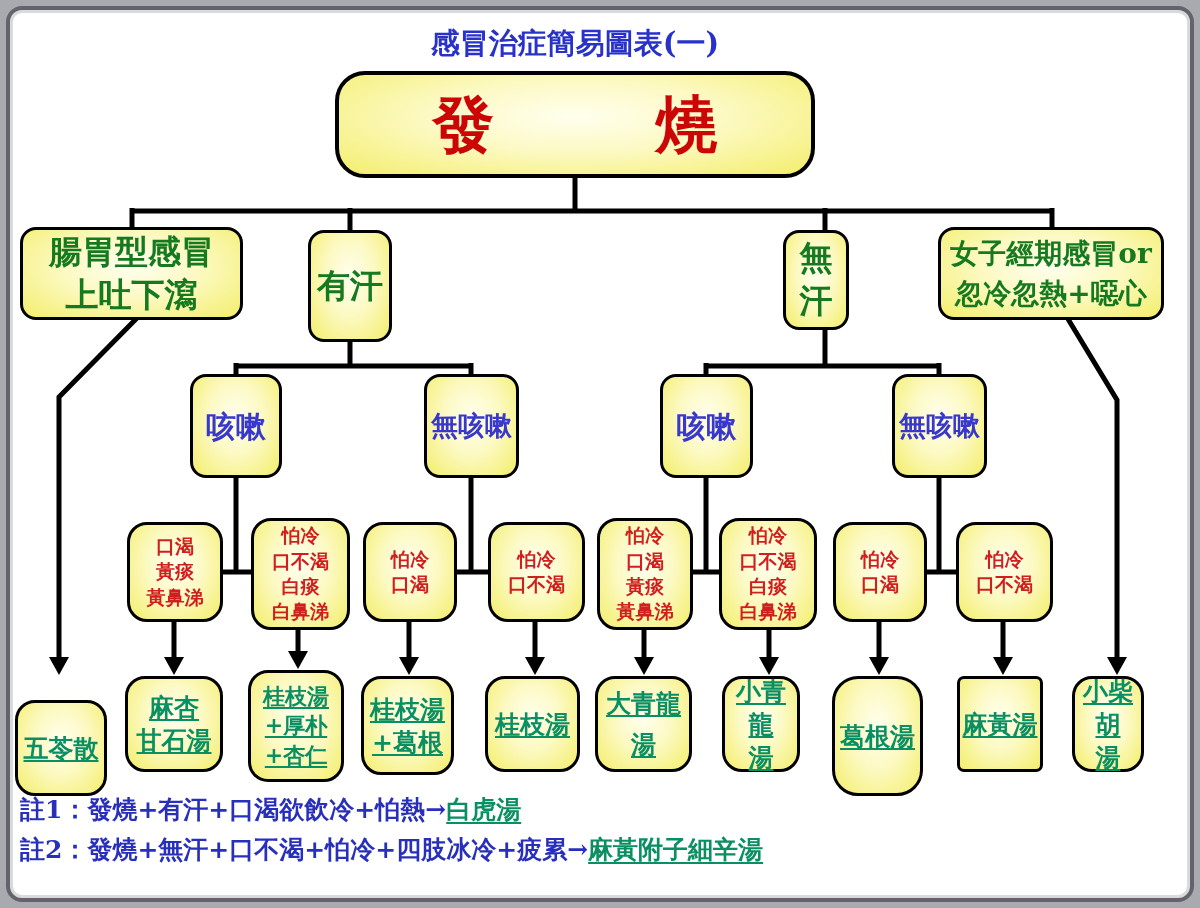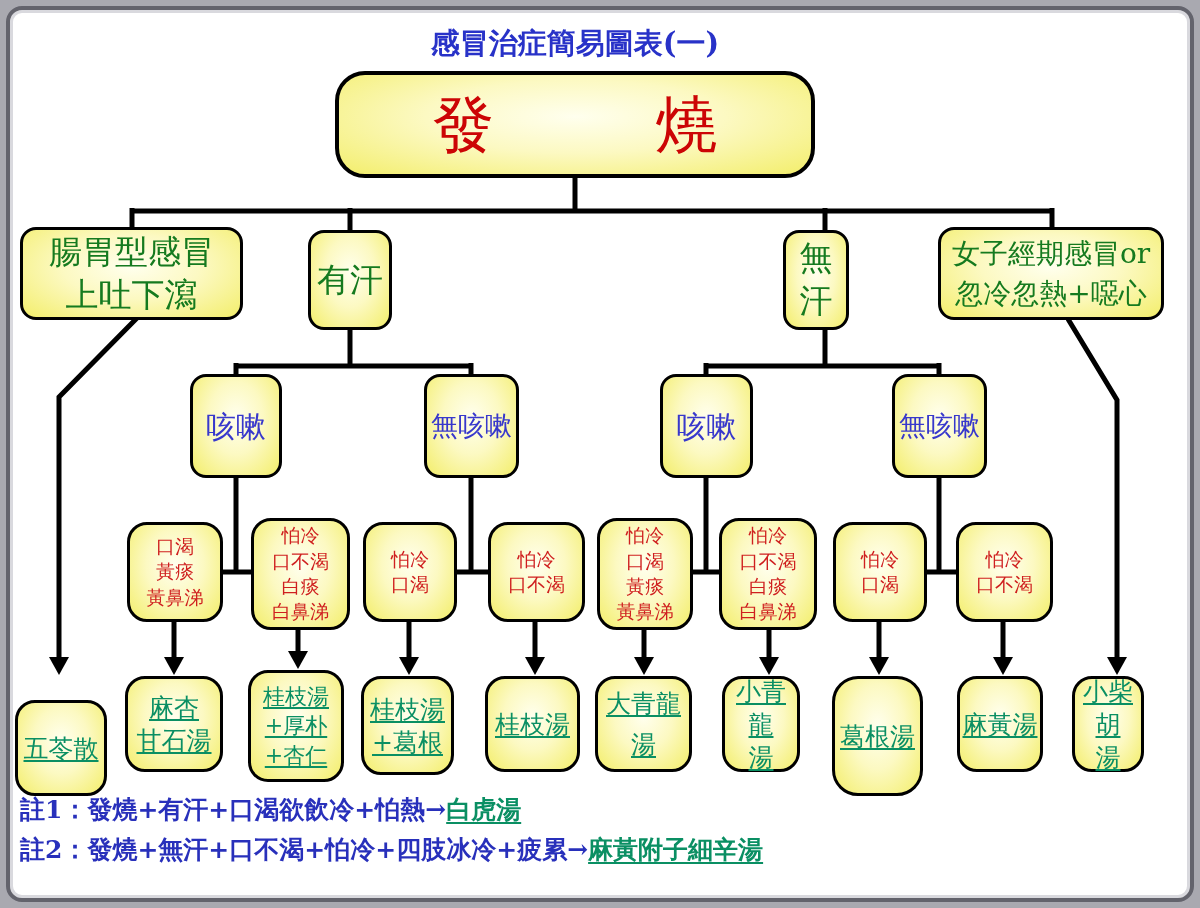--- a/index.html
+++ b/index.html
@@ -6,21 +6,21 @@
     font-family:"DejaVu Serif","Liberation Serif",serif;background:#a9a9b0;}
   .stage{position:relative;width:1200px;height:908px;}
   .page{position:absolute;left:6px;top:6px;width:1180px;height:888px;
     background:#ffffff;border:4px solid #63636c;border-radius:16px;
     box-shadow:inset 0 0 0 3px #d9d9de;}
   svg.wires{position:absolute;left:0;top:0;z-index:1;}
   .node{position:absolute;z-index:2;box-sizing:border-box;
     background:radial-gradient(ellipse at 50% 42%,#ffffee 0%,#fcf9c2 45%,#f3ee6b 100%);
     border:3.5px solid #000;border-radius:16px;
     display:flex;flex-direction:column;align-items:center;justify-content:center;
-    font-weight:normal;text-align:center;line-height:1.3;}
+    font-weight:bold;text-align:center;line-height:1.3;}
   .node span{display:block;}
   .title{position:absolute;z-index:2;text-align:center;font-weight:bold;
     font-size:29px;color:#2832c8;}
   .root{border-width:4.5px;border-radius:30px;}
   .root span{font-size:62px;color:#cc0505;letter-spacing:2.6em;margin-right:-2.6em;line-height:1;}
   .txt-green{color:#157a1f;}
   .txt-blue{color:#3838cc;}
   .sym{color:#cf1f1f;font-size:19px;line-height:1.33;border-radius:20px;}
   .treat{color:#0a8f63;font-size:25px;line-height:1.32;border-radius:20px;}
   .treat span{text-decoration:underline;text-decoration-thickness:2px;text-underline-offset:3px;}
@@ -93,21 +93,21 @@
   <div class="title" style="left:335px;top:24px;width:480px;">感冒治症簡易圖表(一)</div>
 
   <div class="node root" style="left:335px;top:71px;width:480px;height:107px;">
     <span>發燒</span>
   </div>
 
   <div class="node txt-green f33" style="left:20px;top:227px;width:223px;height:93px;">
     <span>腸胃型感冒</span>
     <span>上吐下瀉</span>
   </div>
-  <div class="node txt-green f33" style="left:308px;top:230px;width:84px;height:100px;text-align:center;">
+  <div class="node txt-green f33" style="left:308px;top:230px;width:84px;height:112px;text-align:center;">
     <span>有汗</span>
   </div>
   <div class="node txt-green f33" style="left:783px;top:230px;width:66px;height:100px;">
     <span>無汗</span>
   </div>
   <div class="node txt-green f28" style="left:938px;top:227px;width:226px;height:93px;">
     <span>女子經期感冒or</span>
     <span>忽冷忽熱+噁心</span>
   </div>
 
@@ -187,21 +187,21 @@
     <span>大青龍</span>
     <span>湯</span>
   </div>
   <div class="node treat" style="left:722px;top:676px;width:78px;height:96px;">
     <span>小青龍</span>
     <span>湯</span>
   </div>
   <div class="node treat" style="left:832px;top:676px;width:91px;height:120px;border-radius:26px;">
     <span>葛根湯</span>
   </div>
-  <div class="node treat" style="left:957px;top:676px;width:86px;height:96px;">
+  <div class="node treat" style="left:957px;top:676px;width:86px;height:96px;border-radius:7px;">
     <span>麻黃湯</span>
   </div>
   <div class="node treat" style="left:1072px;top:676px;width:72px;height:96px;">
     <span>小柴胡</span>
     <span>湯</span>
   </div>
 
   <div class="note" style="left:20px;top:793px;">
     <span>註1：發燒+有汗+口渴欲飲冷+怕熱→</span><span class="formula">白虎湯</span>
   </div>

